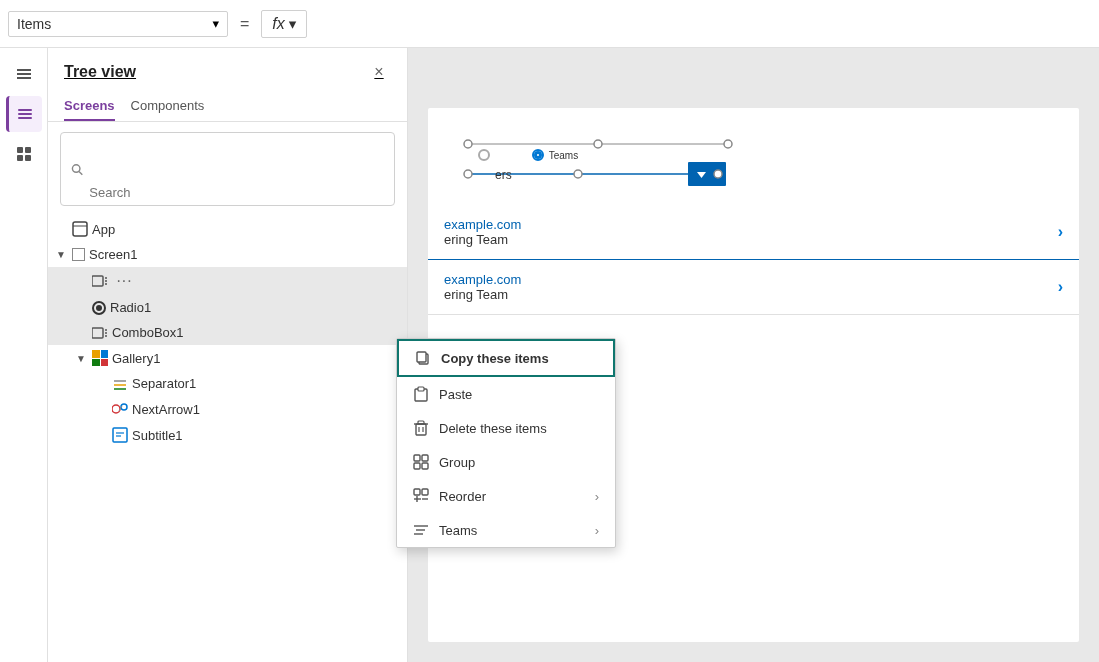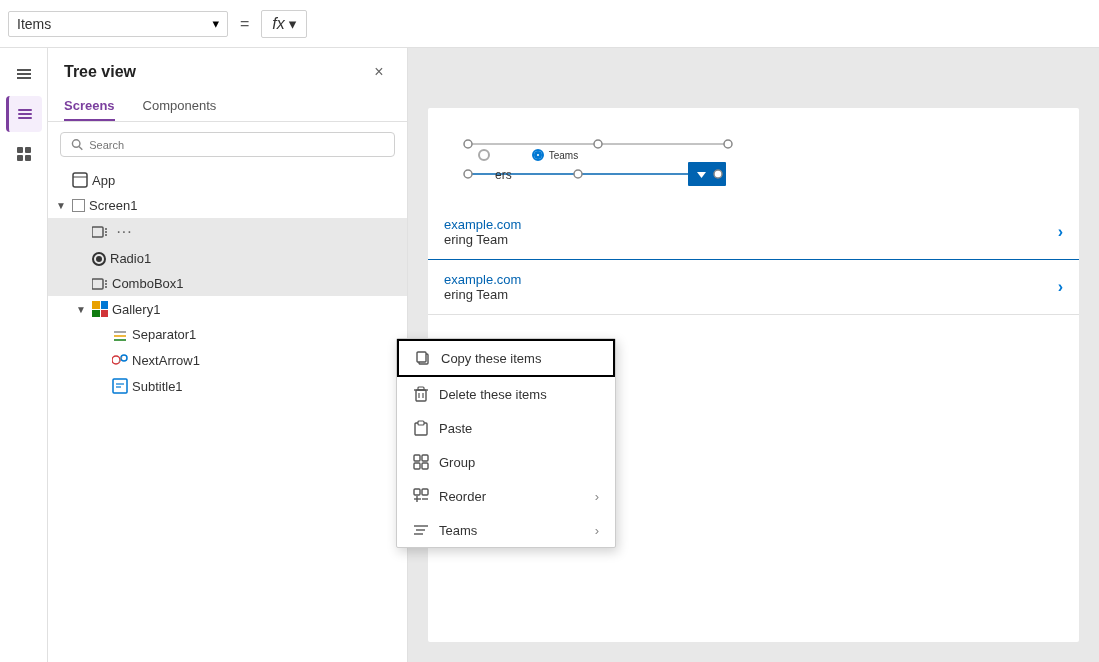--- a/index.html
+++ b/index.html
@@ -83,39 +83,40 @@
       border-right: 1px solid #e0e0e0;
       display: flex;
       flex-direction: column;
       position: relative;
     }
     .tree-header {
       display: flex;
       align-items: center;
       justify-content: space-between;
       padding: 12px 16px 8px;
+      text-decoration: underline;
     }
     .tree-title { font-size: 16px; font-weight: 600; color: #222; }
     .close-btn {
       width: 24px;
       height: 24px;
       display: flex;
       align-items: center;
       justify-content: center;
       cursor: pointer;
       color: #666;
       font-size: 16px;
       border-radius: 4px;
     }
 
     .tree-tabs {
       display: flex;
       padding: 0 16px;
       border-bottom: 1px solid #e0e0e0;
-      gap: 28px;
+      gap: 16px;
     }
     .tree-tab {
       padding: 6px 0;
       font-size: 13px;
       cursor: pointer;
       color: #555;
       border-bottom: 2px solid transparent;
     }
     .tree-tab.active {
       color: #7b3f9e;
@@ -129,23 +130,24 @@
       align-items: center;
       border: 1px solid #d0d0d0;
       border-radius: 4px;
       padding: 5px 10px;
       gap: 6px;
       background: #fff;
     }
     .tree-search input {
       border: none;
       outline: none;
-      font-size: 11px;
+      font-size: 13px;
       width: 100%;
       color: #333;
+      margin-top: 47px;
     }
 
     .tree-content { flex: 1; overflow-y: auto; }
 
     
     .tree-item {
       display: flex;
       align-items: center;
       padding: 5px 8px;
       cursor: pointer;
@@ -188,22 +190,23 @@
     .context-menu-item {
       display: flex;
       align-items: center;
       padding: 9px 16px;
       gap: 10px;
       cursor: pointer;
       font-size: 13px;
       color: #333;
     }
     .context-menu-item.highlighted {
-      border: 2px solid #000000;
-      background: #fff;
+      border: 2px solid #0f766e;
+      background: #fff;
+      font-weight: bold;
     }
     .context-menu-item .menu-icon { width: 16px; height: 16px; display: flex; align-items: center; justify-content: center; color: #555; font-size: 13px; }
     .context-menu-item .menu-arrow { margin-left: auto; color: #888; }
 
     
     .canvas-area {
       flex: 1;
       background: #e8e8e8;
       position: relative;
       overflow: hidden;
@@ -406,35 +409,35 @@
       <div class="context-menu-item highlighted">
         <svg class="menu-icon" width="16" height="16" viewBox="0 0 16 16">
           <rect x="4" y="4" width="9" height="10" rx="1" fill="none" stroke="#555" stroke-width="1.4"></rect>
           <rect x="2" y="2" width="9" height="10" rx="1" fill="white" stroke="#555" stroke-width="1.4"></rect>
         </svg>
         <span>Copy these items</span>
       </div>
 
       <div class="context-menu-item">
         <svg class="menu-icon" width="16" height="16" viewBox="0 0 16 16">
+          <rect x="2" y="3" width="12" height="12" rx="1" fill="none" stroke="#555" stroke-width="1.4"></rect>
+          <rect x="5" y="1" width="6" height="4" rx="1" fill="white" stroke="#555" stroke-width="1.2"></rect>
+        </svg>
+        <span>Paste</span>
+      </div>
+
+      <div class="context-menu-item">
+        <svg class="menu-icon" width="16" height="16" viewBox="0 0 16 16">
           <rect x="3" y="4" width="10" height="11" rx="1" fill="none" stroke="#555" stroke-width="1.4"></rect>
           <line x1="1" y1="4" x2="15" y2="4" stroke="#555" stroke-width="1.4"></line>
           <rect x="5" y="1" width="6" height="3" rx="1" fill="none" stroke="#555" stroke-width="1.2"></rect>
           <line x1="6" y1="7" x2="6" y2="12" stroke="#555" stroke-width="1.2"></line>
           <line x1="10" y1="7" x2="10" y2="12" stroke="#555" stroke-width="1.2"></line>
         </svg>
         <span>Delete these items</span>
-      </div>
-
-      <div class="context-menu-item">
-        <svg class="menu-icon" width="16" height="16" viewBox="0 0 16 16">
-          <rect x="2" y="3" width="12" height="12" rx="1" fill="none" stroke="#555" stroke-width="1.4"></rect>
-          <rect x="5" y="1" width="6" height="4" rx="1" fill="white" stroke="#555" stroke-width="1.2"></rect>
-        </svg>
-        <span>Paste</span>
       </div>
 
       <div class="context-menu-item">
         <svg class="menu-icon" width="16" height="16" viewBox="0 0 16 16">
           <rect x="1" y="1" width="6" height="6" rx="1" fill="none" stroke="#555" stroke-width="1.4"></rect>
           <rect x="9" y="1" width="6" height="6" rx="1" fill="none" stroke="#555" stroke-width="1.4"></rect>
           <rect x="1" y="9" width="6" height="6" rx="1" fill="none" stroke="#555" stroke-width="1.4"></rect>
           <rect x="9" y="9" width="6" height="6" rx="1" fill="none" stroke="#555" stroke-width="1.4"></rect>
         </svg>
         <span>Group</span>

